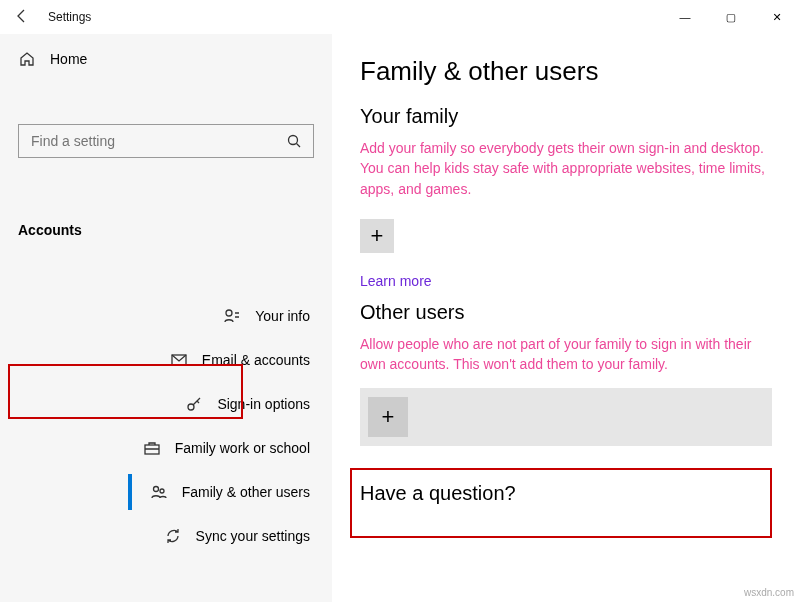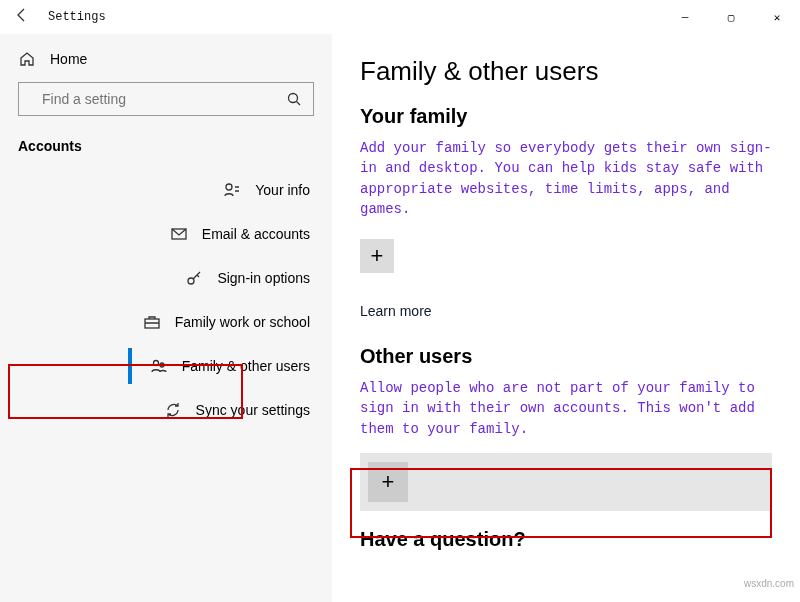--- a/index.html
+++ b/index.html
@@ -13,21 +13,20 @@
     height: 602px;
     overflow: hidden;
     position: relative;
   }
   .titlebar {
     height: 34px;
     display: flex;
     align-items: center;
     justify-content: space-between;
     padding: 0 0 0 14px;
-    font-family: Liberation Mono, monospace;
   }
   .titlebar-left {
     display:flex;
     align-items:center;
     gap: 18px;
   }
   .titlebar-title { font-size: 12px; color:#111; }
   .back-arrow { font-size: 16px; line-height:1; cursor:pointer; }
   .win-controls { display:flex; }
   .win-btn {
@@ -40,20 +39,21 @@
     height: calc(602px - 34px);
   }
   .sidebar {
     width: 332px;
     padding: 10px 18px 18px 18px;
     background: #f6f6f6;
     border-right: none;
     position: relative;
     display:flex;
     flex-direction:column;
+    gap:42px;
   }
   .content {
     flex:1;
     padding: 16px 28px 10px 28px;
     overflow:hidden;
   }
   .home-row {
     display:flex; align-items:center; gap:14px;
     padding: 6px 0 14px 0;
     cursor:pointer;
@@ -65,21 +65,21 @@
   .search-box {
     border: 1px solid #999;
     height: 34px;
     display:flex; align-items:center;
     padding: 0 10px;
     color:#666;
     cursor:text;
   }
   .search-box input {
     flex:1; border:none; outline:none; background:transparent;
-    font-size:14px; color:#a16207;margin-left:11px;
+    font-size:14px; color:#a16207;
   }
   .section-label {
     font-weight:600;
     font-size:14px;
     margin: 22px 0 14px 0;
   }
   .nav-list { display:flex; flex-direction:column;align-items:flex-end; }
   .nav-item {
     display:flex; align-items:center; gap:14px;
     height: 44px;
@@ -102,34 +102,33 @@
   .red-box.nav {
     left:8px; top:364px;
     width:235px; height:55px;
   }
   h1.page-title {
     font-weight:400;
     font-size:26px;
     margin: 6px 0 18px 0;
   }
   h2.sub {
-    font-weight:700;
+    font-weight:400;
     font-size:20px;
     margin: 12px 0 10px 0;
   }
   .err {
     color:#c70000;
     margin: 0 0 10px 0;
     line-height:1.4;
   }
   p.body {
     margin:0 0 14px 0;
     line-height:1.45;
-    color:#6d28d9;
-    font-family:Liberation Mono, monospace;
+    color:#ec4899;
   }
   .tile-btn {
     display:flex; align-items:center;
     height:58px;
     background:#e6e6e6;
     cursor:pointer;
     padding-right:14px;
     width:100%;
   }
   .tile-btn.small { width: 238px; height:46px; background:transparent; }
@@ -138,32 +137,32 @@
     background:#ccc;
     display:flex; align-items:center; justify-content:center;
     font-size:22px; font-weight:300;
     margin: 0 16px 0 8px;
     color:#000;
   }
   .tile-btn.small .plus-sq {
     width:34px; height:34px; background:#dcdcdc; margin-left:0;
   }
   .link {
-    color:#0f172a;
+    color:#6d28d9;
     cursor:pointer;
     display:inline-block;
-    margin-top:24px;
+    margin-top:14px;
   }
   .red-box.tile {
     left:350px; top:468px;
     width:422px; height:70px;
   }
   .watermark {
     position:absolute;
-    right:6px; bottom:13px;
+    right:6px; bottom:4px;
     font-size:10px;
     color:#aaa;
   }
   svg { stroke:#333; stroke-width:1.3; fill:none; }
 </style>
 </head>
 <body>
 
 <div class="titlebar">
   <div class="titlebar-left">
@@ -267,27 +266,27 @@
     <h1 class="page-title">Family &amp; other users</h1>
 
     <h2 class="sub">Your family</h2>
     <p class="body">Add your family so everybody gets their own sign-in and desktop. You can help kids stay safe with appropriate websites, time limits, apps, and games.</p>
 
     <div class="tile-btn small">
       <div class="plus-sq">+</div>
     </div>
     <span class="link">Learn more</span>
 
-    <h2 class="sub" style="margin-top:26px">Other users</h2>
+    <h2 class="sub" style="margin-top:12px">Other users</h2>
     <p class="body">Allow people who are not part of your family to sign in with their own accounts. This won't add them to your family.</p>
 
     <div class="tile-btn">
       <div class="plus-sq">+</div>
     </div>
 
-    <h2 class="sub" style="margin-top:17px">Have a question?</h2>
+    <h2 class="sub" style="margin-top:36px">Have a question?</h2>
   </div>
 </div>
 
 <div class="red-box nav"></div>
 <div class="red-box tile"></div>
 
 <div class="watermark">wsxdn.com</div>
 
 </body></html>

